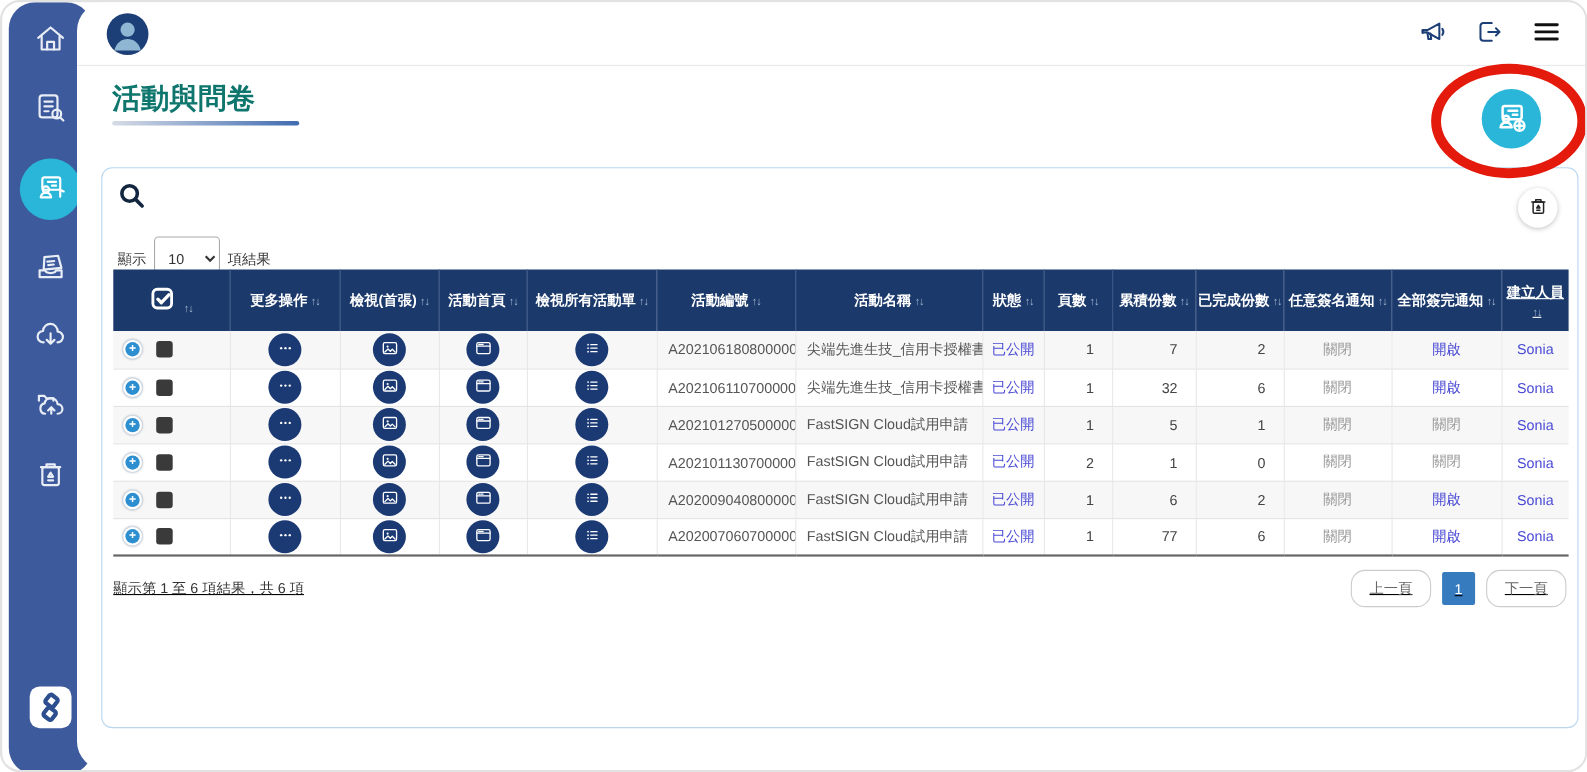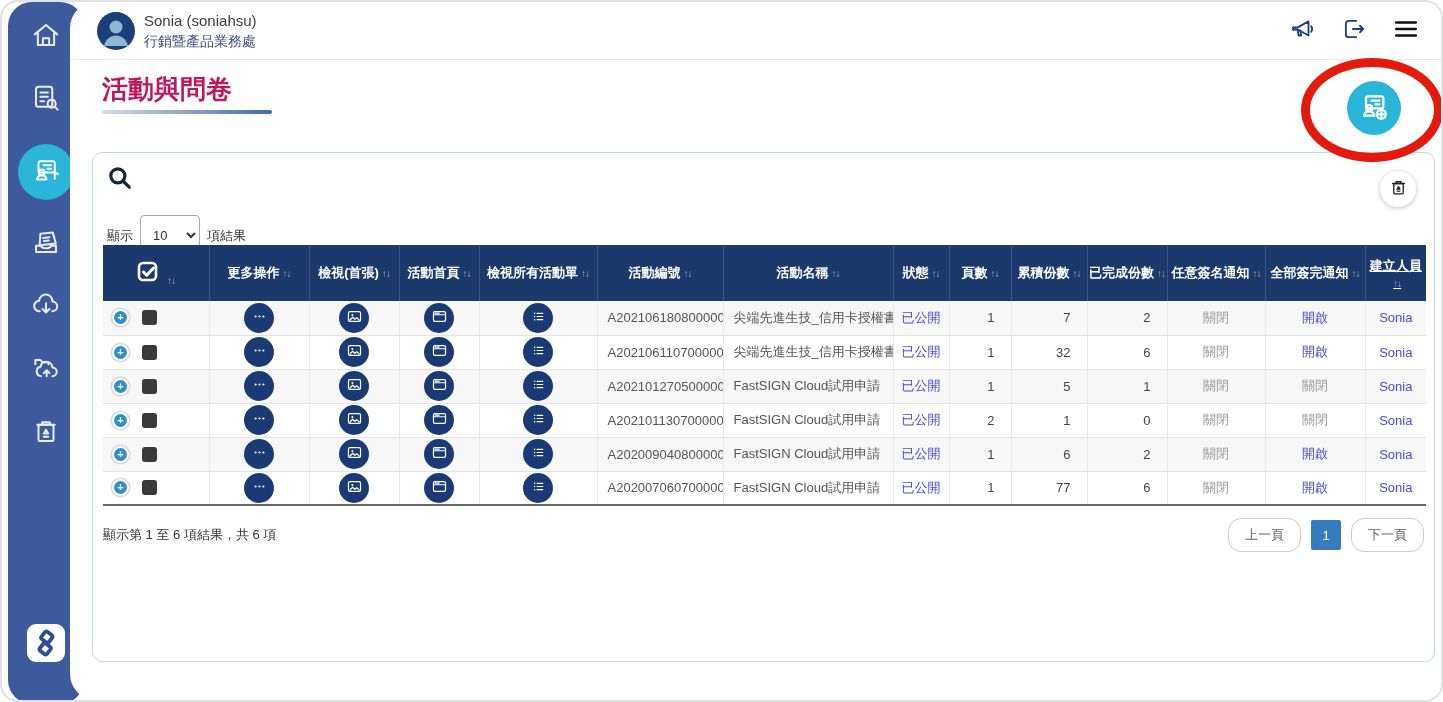--- a/index.html
+++ b/index.html
@@ -33,21 +33,21 @@
             background:#1d3f77; overflow:hidden; }
   .user-texts { position:absolute; left:74px; top:9px; line-height:20px; }
   .user-name { font-size:15px; color:#3c3c3c; }
   .user-dept { font-size:14px; color:#41507a; }
   .topbar-icons { position:absolute; right:22px; top:14px; display:flex; align-items:center; gap:26px; }
   .tb-icon { cursor:pointer; display:flex; }
   .tb-icon svg { width:26px; height:26px; stroke:#1d3f77; fill:none; stroke-width:1.7;
                  stroke-linecap:round; stroke-linejoin:round; }
   .tb-icon.menu svg { stroke:#111; stroke-width:2.4; }
 
-  .page-title { position:absolute; left:32px; top:70px; font-size:26px; font-weight:bold; color:#be185d; }
+  .page-title { position:absolute; left:32px; top:70px; font-size:26px; font-weight:bold; color:#0f766e; }
   .title-underline { position:absolute; left:32px; top:108px; width:170px; height:4px;
                      background:linear-gradient(to right,#d7dce6,#3f6bb0); border-radius:2px; }
 
   .tooltip { position:absolute; left:1108px; top:86px; height:36px; background:#161616; color:#fff;
              font-size:16px; padding:0 12px; display:flex; align-items:center; border-radius:4px; z-index:4; }
   .tooltip::after { content:""; position:absolute; right:-7px; top:13px; border-left:8px solid #161616;
                     border-top:5px solid transparent; border-bottom:5px solid transparent; }
   .create-btn { position:absolute; left:1277px; top:79px; width:54px; height:54px; border-radius:50%;
                 background:#29b6d8; border:none; cursor:pointer; display:flex; align-items:center;
                 justify-content:center; z-index:4; }
@@ -96,21 +96,21 @@
                       font-size:11px; line-height:12px; font-weight:bold; }
   .row-check { width:15px; height:15px; background:#3a3a3a; border-radius:3px; cursor:pointer; display:inline-block; }
   .act-btn { width:30px; height:30px; border-radius:50%; background:#1b3a74; border:none; cursor:pointer;
              display:inline-flex; align-items:center; justify-content:center; }
   .act-btn svg { width:17px; height:17px; stroke:#fff; fill:none; stroke-width:1.7;
                  stroke-linecap:round; stroke-linejoin:round; }
   .chk-head svg { width:24px; height:24px; stroke:#fff; fill:none; stroke-linecap:round; stroke-linejoin:round; }
 
   
   .tbl-footer { position:absolute; left:10px; right:10px; top:365px; display:flex;
-                justify-content:space-between; align-items:center; }
+                justify-content:space-between; align-items:center;text-decoration:underline; }
   .summary { font-size:13px; color:#333; }
   .pagination { display:flex; align-items:center; gap:10px; }
   .page-btn { background:#fff; border:1px solid #ccc; border-radius:13px; color:#666; font-size:13px;
               padding:7px 16px; cursor:pointer; }
   .page-current { width:30px; height:30px; background:#377bbf; color:#fff; font-size:13px; border:none;
                   border-radius:2px; cursor:pointer; }
 </style>
 </head>
 <body>
 
@@ -182,24 +182,20 @@
   </nav>
 
   <main class="main">
 
     <div class="userbar">
       <div class="avatar">
         <svg viewBox="0 0 38 38" width="38" height="38">
             <circle cx="19" cy="15" r="6.5" fill="#8fb6d2"></circle>
             <path d="M7 34c1.5-7 6.5-10.5 12-10.5S29.5 27 31 34z" fill="#8fb6d2"></path>
           </svg>
-      </div>
-      <div class="user-texts">
-        <div class="user-name">Sonia (soniahsu)</div>
-        <div class="user-dept">行銷暨產品業務處</div>
       </div>
       <div class="topbar-icons">
         <span class="tb-icon">
           <svg viewBox="0 0 24 24">
               <path d="M4 10.5h4l10-5.5v13l-10-5.5H4z"></path>
               <path d="M4 10.5v2.5M8 13l.8 5h2.4l-.7-4.6"></path>
               <path d="M20.5 9.5c1 1.4 1 3.6 0 5"></path>
             </svg>
         </span>
         <span class="tb-icon">

